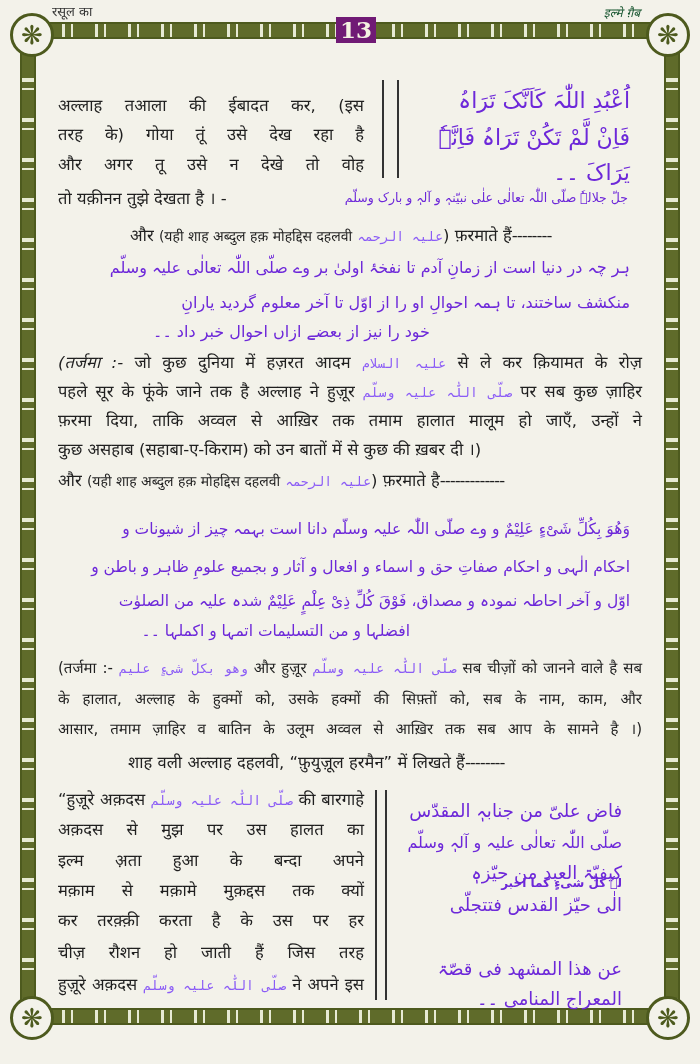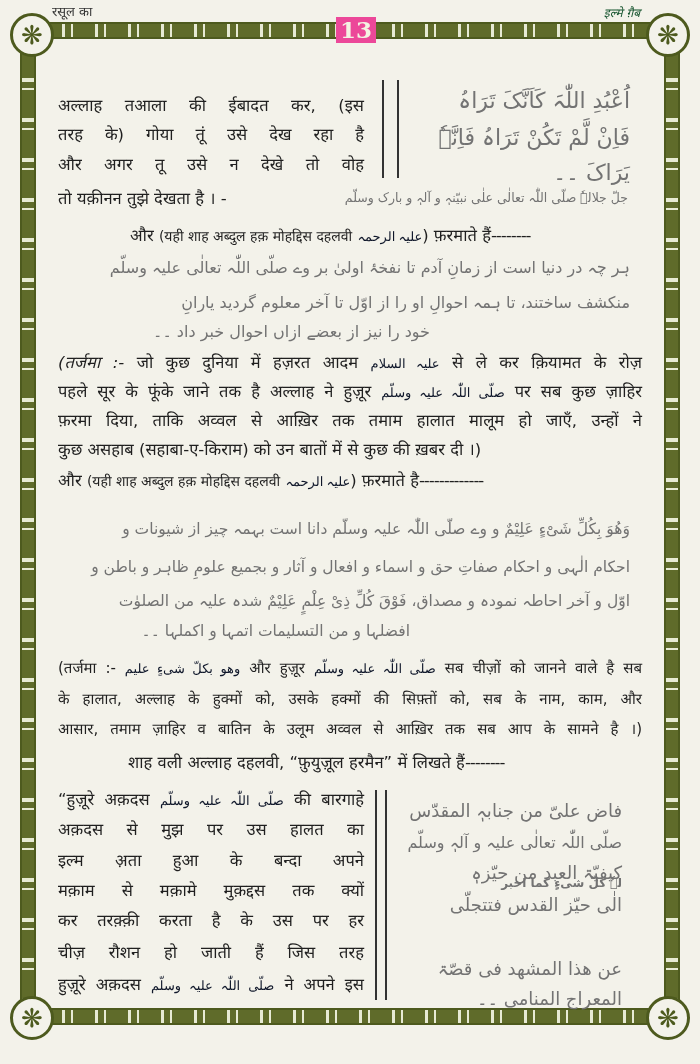--- a/index.html
+++ b/index.html
@@ -40,30 +40,30 @@
       display: flex; align-items: center; justify-content: center;
       font-size: 26px; color: #4d5a1e; line-height: 1;
     }
     .c-tl { left: 10px; top: 13px; }
     .c-tr { right: 10px; top: 13px; }
     .c-bl { left: 10px; top: 996px; }
     .c-br { right: 10px; top: 996px; }
 
     .page-num {
       position: absolute; left: 336px; top: 17px; width: 40px; height: 26px;
-      background: #ec4899; color: #f4f2e2;
+      background: #701a75; color: #f4f2e2;
       font-family: "DejaVu Serif", serif; font-weight: bold; font-size: 23px;
       text-align: center; line-height: 26px;
     }
 
     
     .hi { position: absolute; font-size: 16.5px; line-height: 26px; white-space: nowrap; }
     .hi.just { white-space: normal; text-align: justify; text-align-last: justify; }
-    .ur { position: absolute; direction: rtl; font-family: "DejaVu Sans", sans-serif; color: #737373; white-space: nowrap; }
-    .ur-inline { font-family: Liberation Serif, serif; font-size: 13px; direction: rtl; unicode-bidi: isolate; color: #0f172a; }
+    .ur { position: absolute; direction: rtl; font-family: "DejaVu Sans", sans-serif; color: #6d28d9; white-space: nowrap; }
+    .ur-inline { font-family: Liberation Mono, monospace; font-size: 13px; direction: rtl; unicode-bidi: isolate; color: #8b5cf6; }
     .dash { letter-spacing: -1px; }
     .vline { position: absolute; width: 1.5px; background: #333; }
     .it { font-style: italic; }
   </style>
 </head>
 <body>
 
 <div class="page">
 
   <div class="run-left">रसूल का</div>

